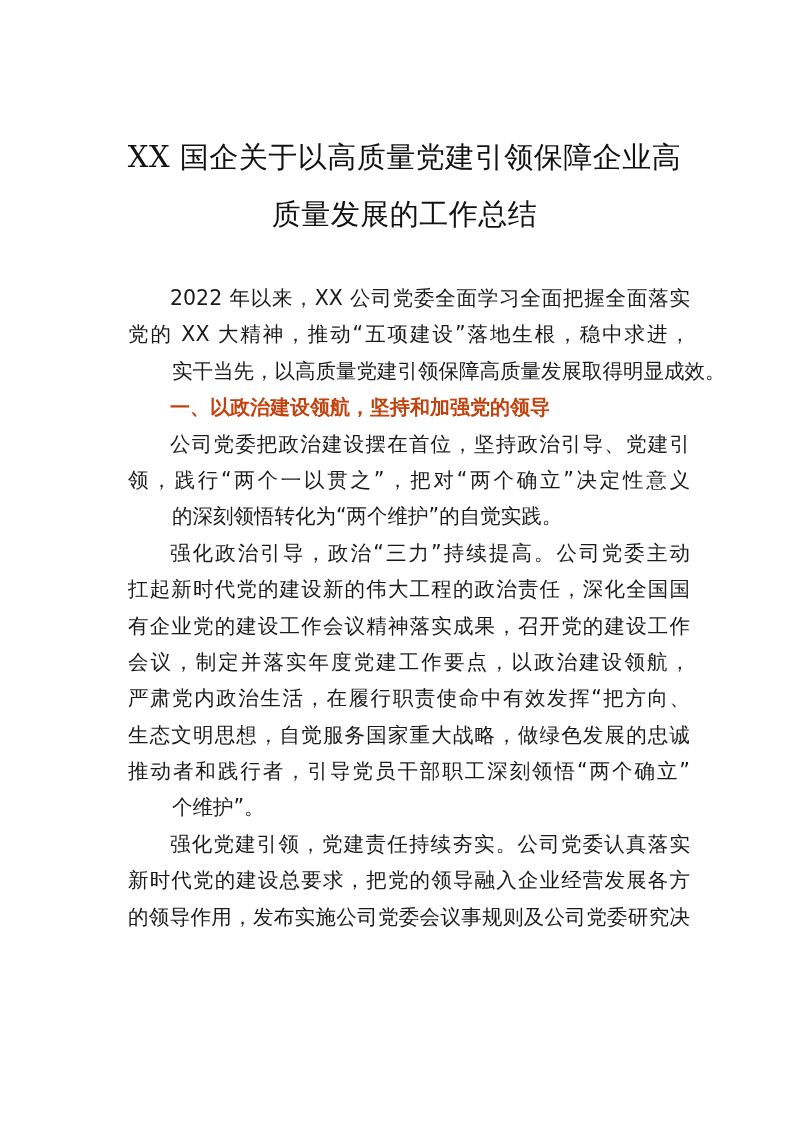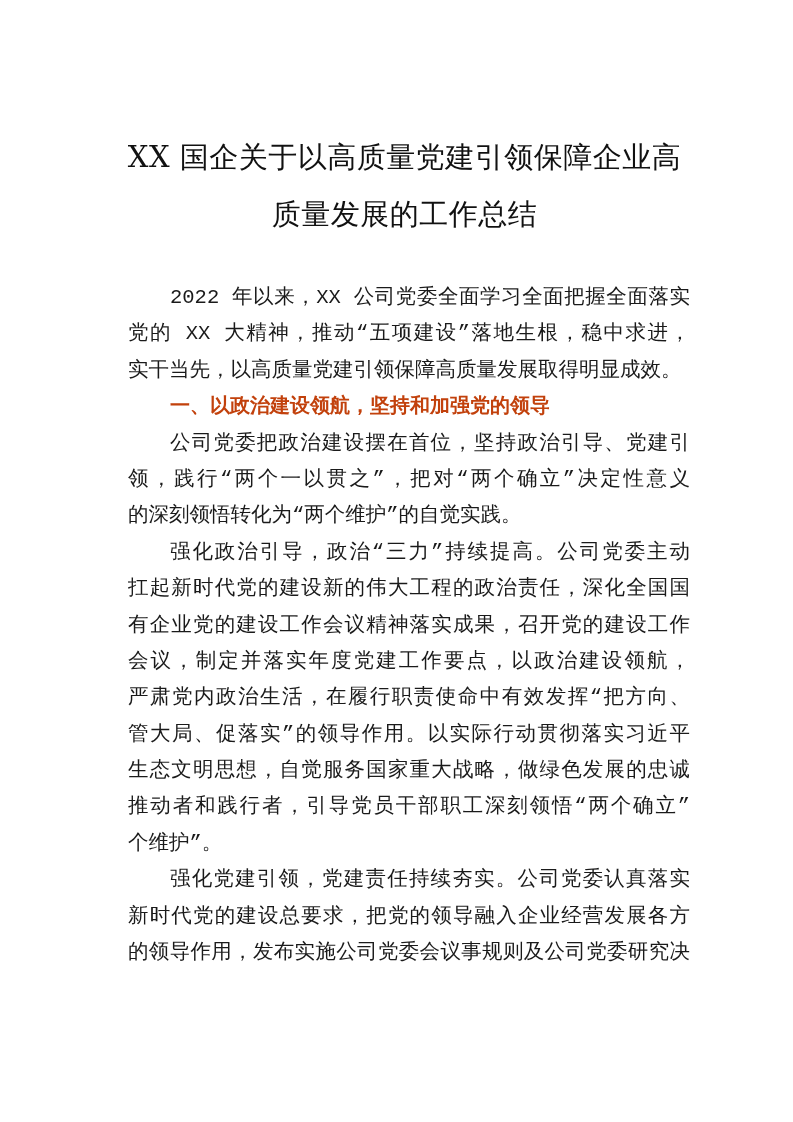--- a/index.html
+++ b/index.html
@@ -51,53 +51,53 @@
     .line {
       display: block;
       height: 36.4px;
       white-space: nowrap;
       text-align: justify;
       text-align-last: justify;
       overflow: visible;
     }
     .line.last {
       text-align-last: left;
+      margin-left: 44px;
     }
     .line.indent {
       padding-left: 42px;
     }
     .heading {
       font-weight: bold;
       text-align-last: left;
       padding-left: 42px;
       font-size: 20px;
       color: #c2410c;
     }
   </style>
 </head>
 <body>
 
 <div class="page">
   <div class="title l1">XX 国企关于以高质量党建引领保障企业高</div>
   <div class="title l2">质量发展的工作总结</div>
 
-  <div class="body-text" style="top:280px;font-family:Liberation Mono, monospace;">
+  <div class="body-text" style="top:280px;">
     <span class="line indent">2022 年以来，XX 公司党委全面学习全面把握全面落实</span>
     <span class="line">党的 XX 大精神，推动“五项建设”落地生根，稳中求进，</span>
     <span class="line last">实干当先，以高质量党建引领保障高质量发展取得明显成效。</span>
     <span class="line heading">一、以政治建设领航，坚持和加强党的领导</span>
     <span class="line indent">公司党委把政治建设摆在首位，坚持政治引导、党建引</span>
     <span class="line">领，践行“两个一以贯之”，把对“两个确立”决定性意义</span>
     <span class="line last">的深刻领悟转化为“两个维护”的自觉实践。</span>
     <span class="line indent">强化政治引导，政治“三力”持续提高。公司党委主动</span>
     <span class="line">扛起新时代党的建设新的伟大工程的政治责任，深化全国国</span>
     <span class="line">有企业党的建设工作会议精神落实成果，召开党的建设工作</span>
     <span class="line">会议，制定并落实年度党建工作要点，以政治建设领航，</span>
     <span class="line">严肃党内政治生活，在履行职责使命中有效发挥“把方向、</span>
-    <span class="line">管大局、促落实”的领导作用。以实际行动贯彻落实习近平</span>
     <span class="line">生态文明思想，自觉服务国家重大战略，做绿色发展的忠诚</span>
     <span class="line">推动者和践行者，引导党员干部职工深刻领悟“两个确立”</span>
     <span class="line last">个维护”。</span>
     <span class="line indent">强化党建引领，党建责任持续夯实。公司党委认真落实</span>
     <span class="line">新时代党的建设总要求，把党的领导融入企业经营发展各方</span>
     <span class="line">的领导作用，发布实施公司党委会议事规则及公司党委研究决</span>
   </div>
 </div>
 
 </body></html>

